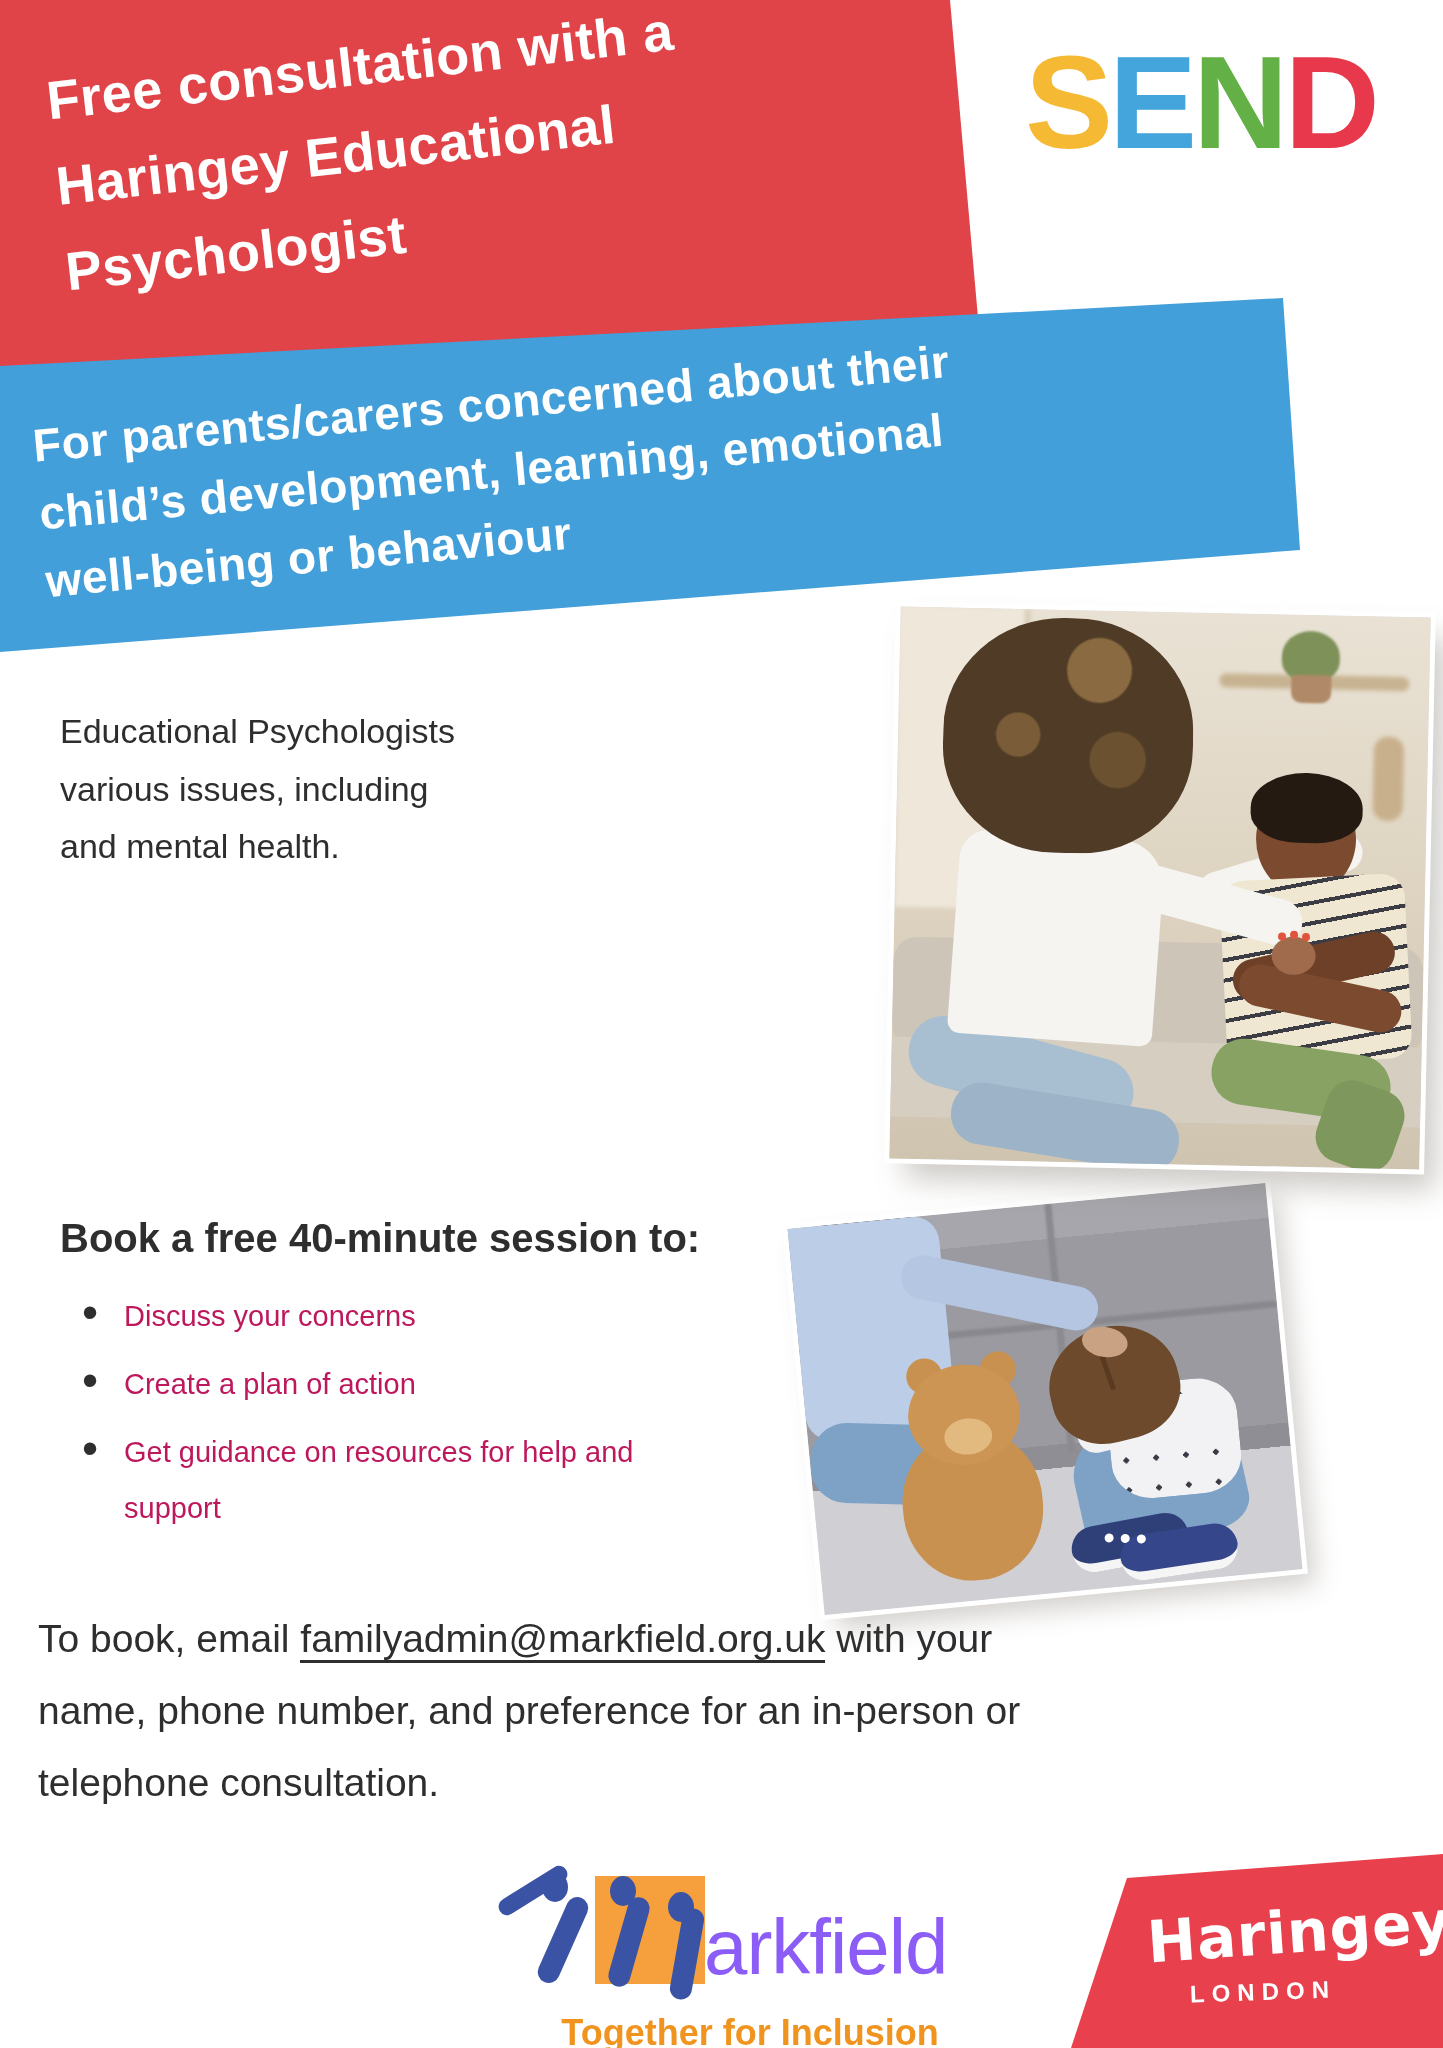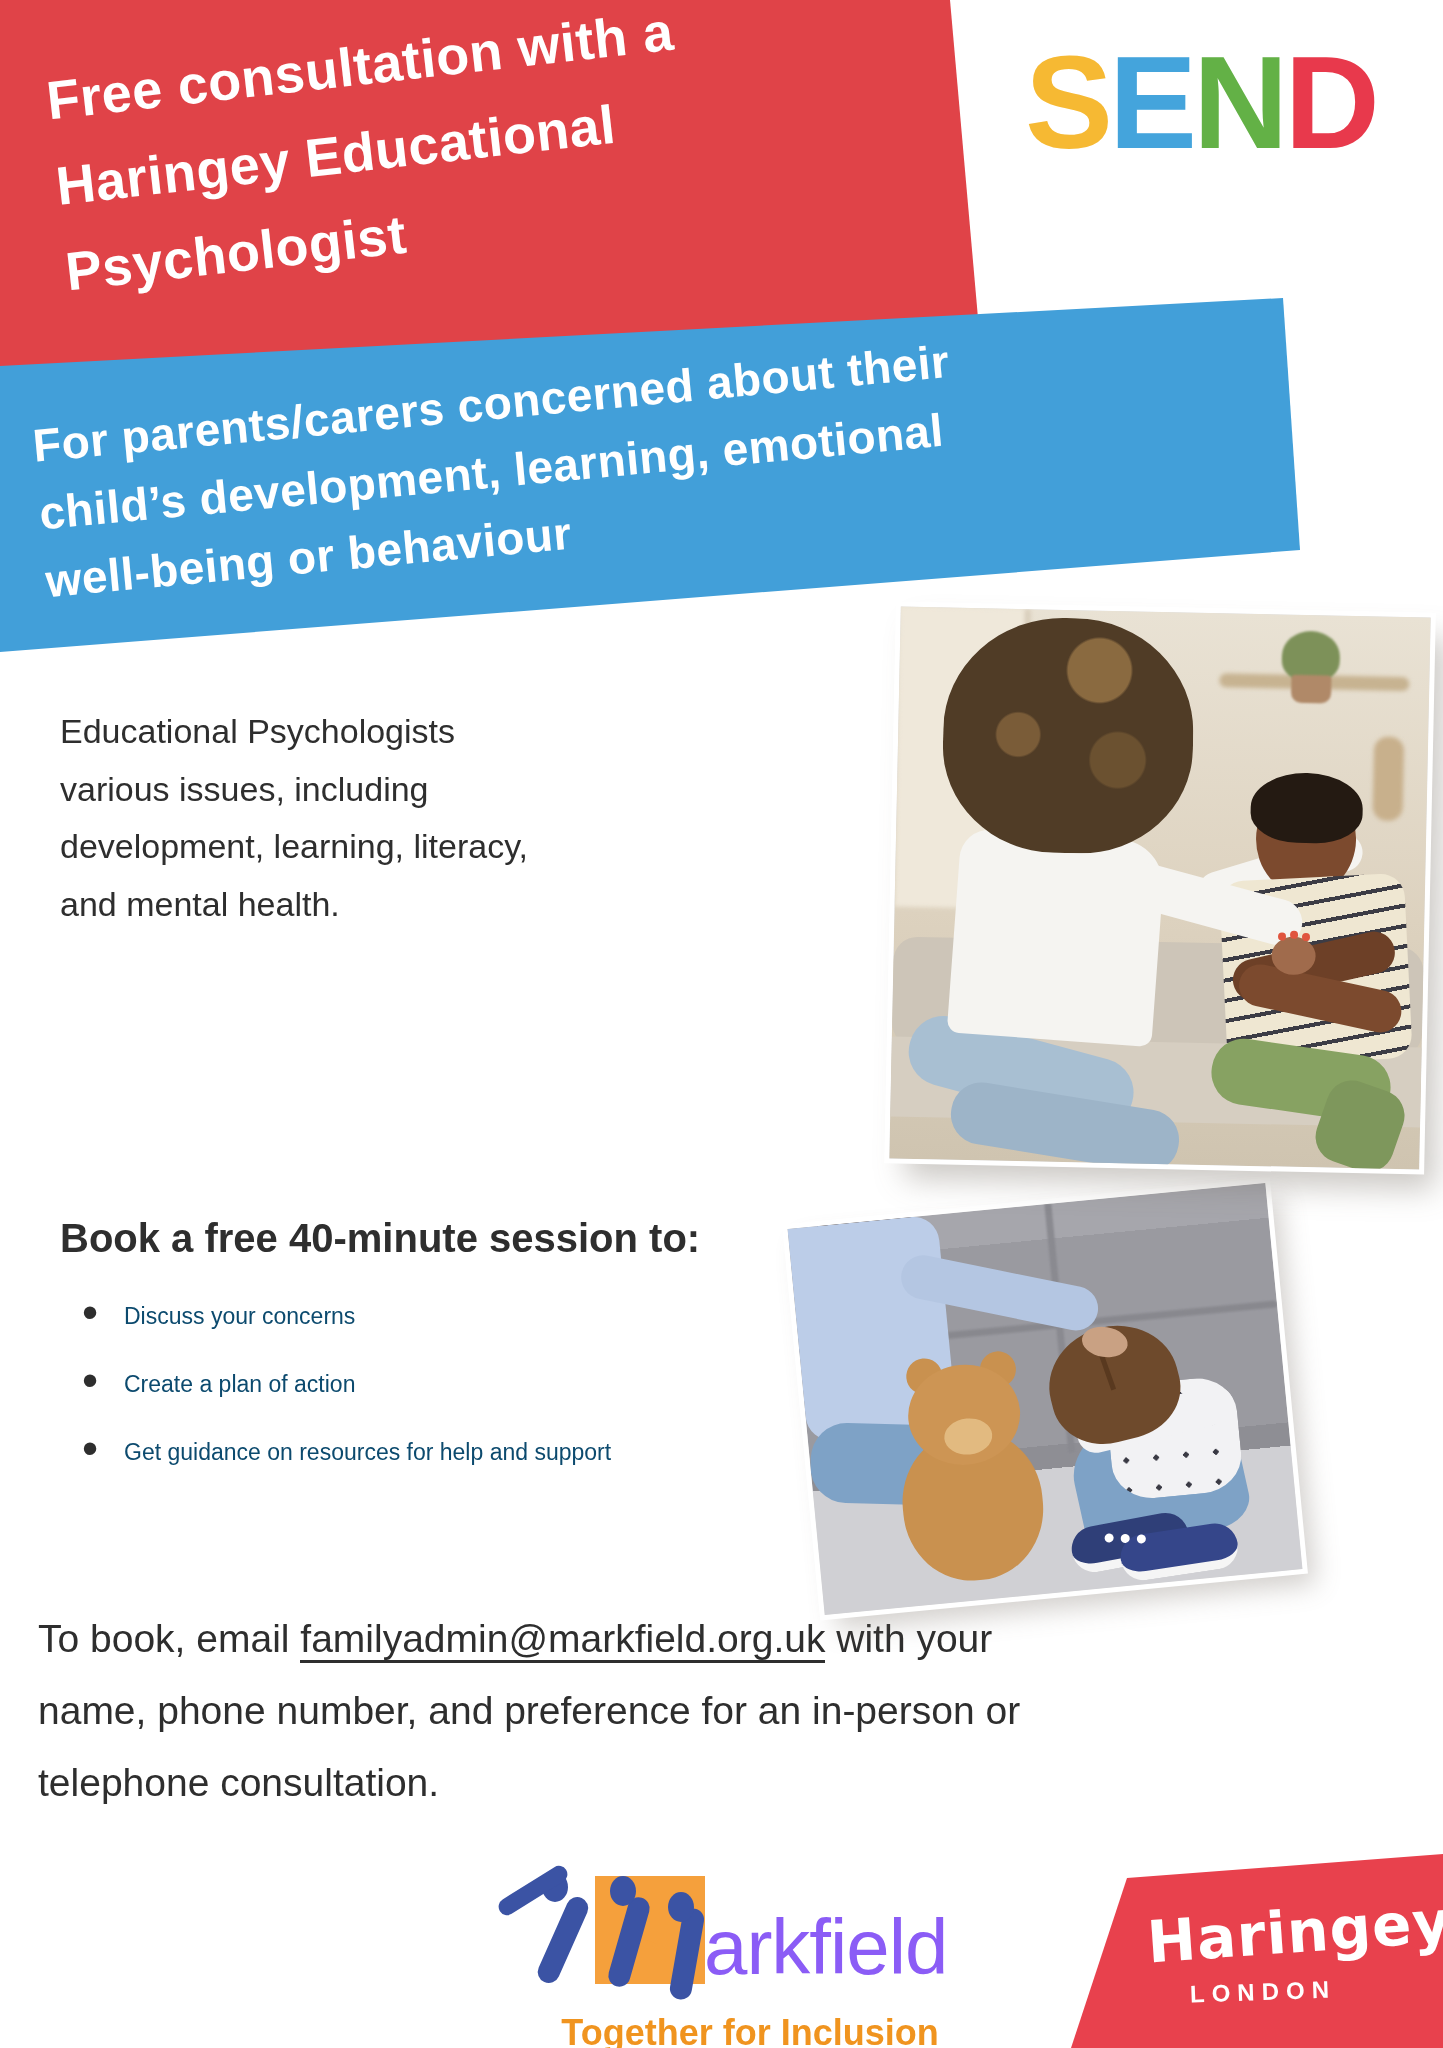--- a/index.html
+++ b/index.html
@@ -19,22 +19,22 @@
              letter-spacing:0.5px;white-space:nowrap;}
 
   
   .send{position:absolute;left:1025px;top:30px;z-index:3;font-size:132px;font-weight:bold;
         letter-spacing:-4px;line-height:1.1;white-space:nowrap;}
 
   
   .intro{position:absolute;left:60px;top:703px;font-size:34px;line-height:57.5px;color:#2e2e2e;z-index:1;}
   .session-heading{position:absolute;left:60px;top:1216px;font-size:40px;font-weight:bold;color:#2e2e2e;}
   .bullets{position:absolute;left:60px;top:1288px;margin:0;padding:0;list-style:none;}
-  .bullets li{position:relative;width:560px;padding-left:64px;font-size:23px;line-height:56px;
-              color:#0c4a6e;margin-bottom:12px;}
+  .bullets li{position:relative;width:560px;padding-left:64px;font-size:29px;line-height:56px;
+              color:#be185d;margin-bottom:12px;}
   .bullets li::before{content:"\2022";position:absolute;left:22px;top:-4px;font-size:46px;color:#2e2e2e;}
   .booking{position:absolute;left:38px;top:1603px;width:1070px;font-size:39px;line-height:72px;color:#2e2e2e;}
   .booking .email{border-bottom:3px solid #2e2e2e;text-decoration:none;color:#2e2e2e;}
 
   
   .photo{position:absolute;overflow:hidden;background:#ddd;}
   .photo,.photo *{box-sizing:border-box;}
   .photo .shape{position:absolute;}
   .photo1{left:895px;top:612px;width:530px;height:552px;transform:rotate(1.2deg);z-index:4;
           box-shadow:0 0 0 5px #fff,16px 20px 30px rgba(110,100,90,.35);}
@@ -139,21 +139,20 @@
 
   <div class="blue-text">
       <div>For parents/carers concerned about their</div>
       <div>child’s development, learning, emotional</div>
       <div>well-being or behaviour</div>
     </div>
 
   <div class="intro">
       <div>Educational Psychologists</div>
       <div>various issues, including</div>
-      <div>development, learning, literacy,</div>
       <div>and mental health.</div>
     </div>
 
   <div class="session-heading">Book a free 40-minute session to:</div>
   <ul class="bullets">
       <li>Discuss your concerns</li>
       <li>Create a plan of action</li>
       <li>Get guidance on resources for help and support</li>
     </ul>
 

